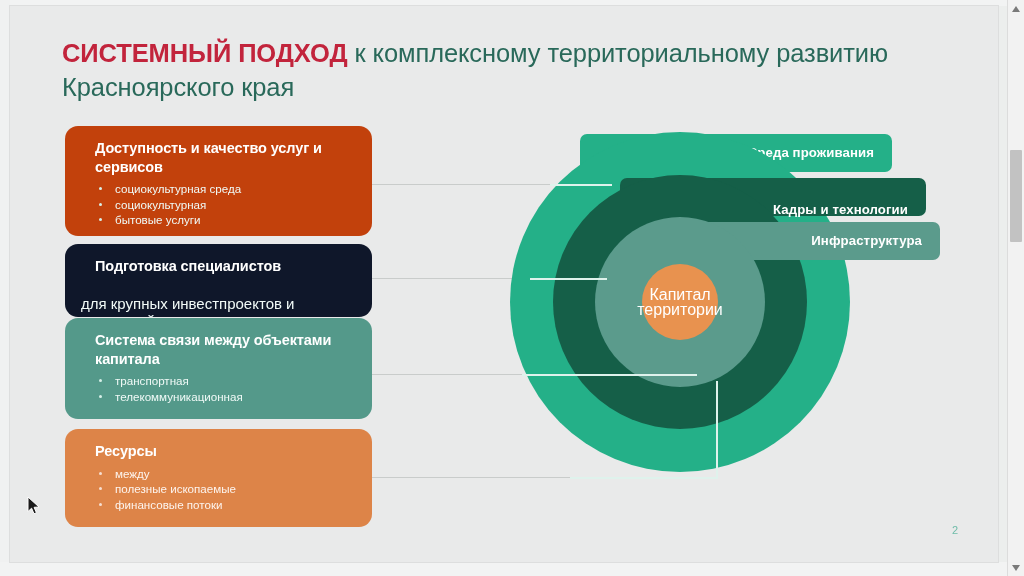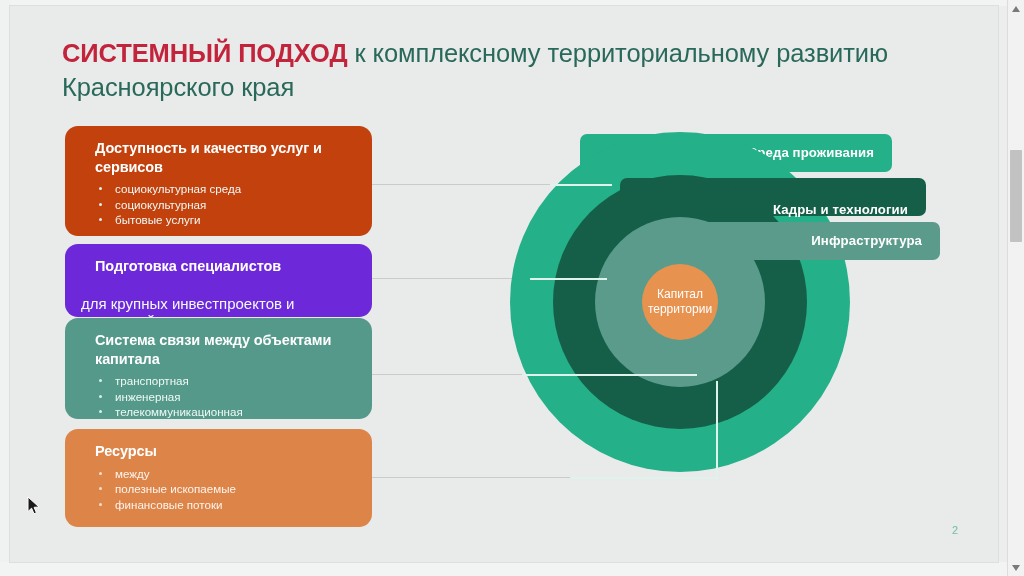--- a/index.html
+++ b/index.html
@@ -144,21 +144,21 @@
     content: "";
     position: absolute;
     left: 4px;
     top: 6px;
     width: 3px; height: 3px;
     border-radius: 50%;
     background: #d7f0e8;
   }
 
   #card-1 { top: 120px; height: 110px; background: #c2410c; }
-  #card-2 { top: 238px; height: 73px;  background: #6d28d9; }
+  #card-2 { top: 238px; height: 73px;  background: #0f172a; }
   #card-3 { top: 312px; height: 101px; background: #54998a; }
   #card-4 { top: 423px; height: 98px;  background: #dd8448; }
 
   #card-4 .card-bullets li::before { background: #f6ded0; }
   #card-4 .card-bullets li { color: #fdf4ee; }
 
   
   .connector {
     position: absolute;
     height: 1px;
@@ -210,21 +210,21 @@
     left: 142px; top: 148px;
     width: 76px; height: 76px;
     background: #e8924f;
     display: flex;
     align-items: center;
     justify-content: center;
     text-align: center;
   }
   #ring-core .core-label {
     color: #ffffff;
-    font-size: 12px;
+    font-size: 16px;
     line-height: 15px;
     font-weight: 400;
   }
 
   
   .ring-tab {
     position: absolute;
     border-radius: 7px;
     color: #ffffff;
     font-size: 13.2px;
@@ -306,21 +306,20 @@
 
     <div class="card" id="card-2">
       <div class="card-title">Подготовка специалистов</div>
       <div class="card-sub">для крупных инвестпроектов и локальной экономики</div>
     </div>
 
     <div class="card" id="card-3">
       <div class="card-title">Система связи между объектами капитала</div>
       <ul class="card-bullets">
         <li>транспортная</li>
-        <li>инженерная</li>
         <li>телекоммуникационная</li>
       </ul>
     </div>
 
     <div class="card" id="card-4">
       <div class="card-title">Ресурсы</div>
       <ul class="card-bullets">
         <li>между</li>
         <li>полезные ископаемые</li>
         <li>финансовые потоки</li>

